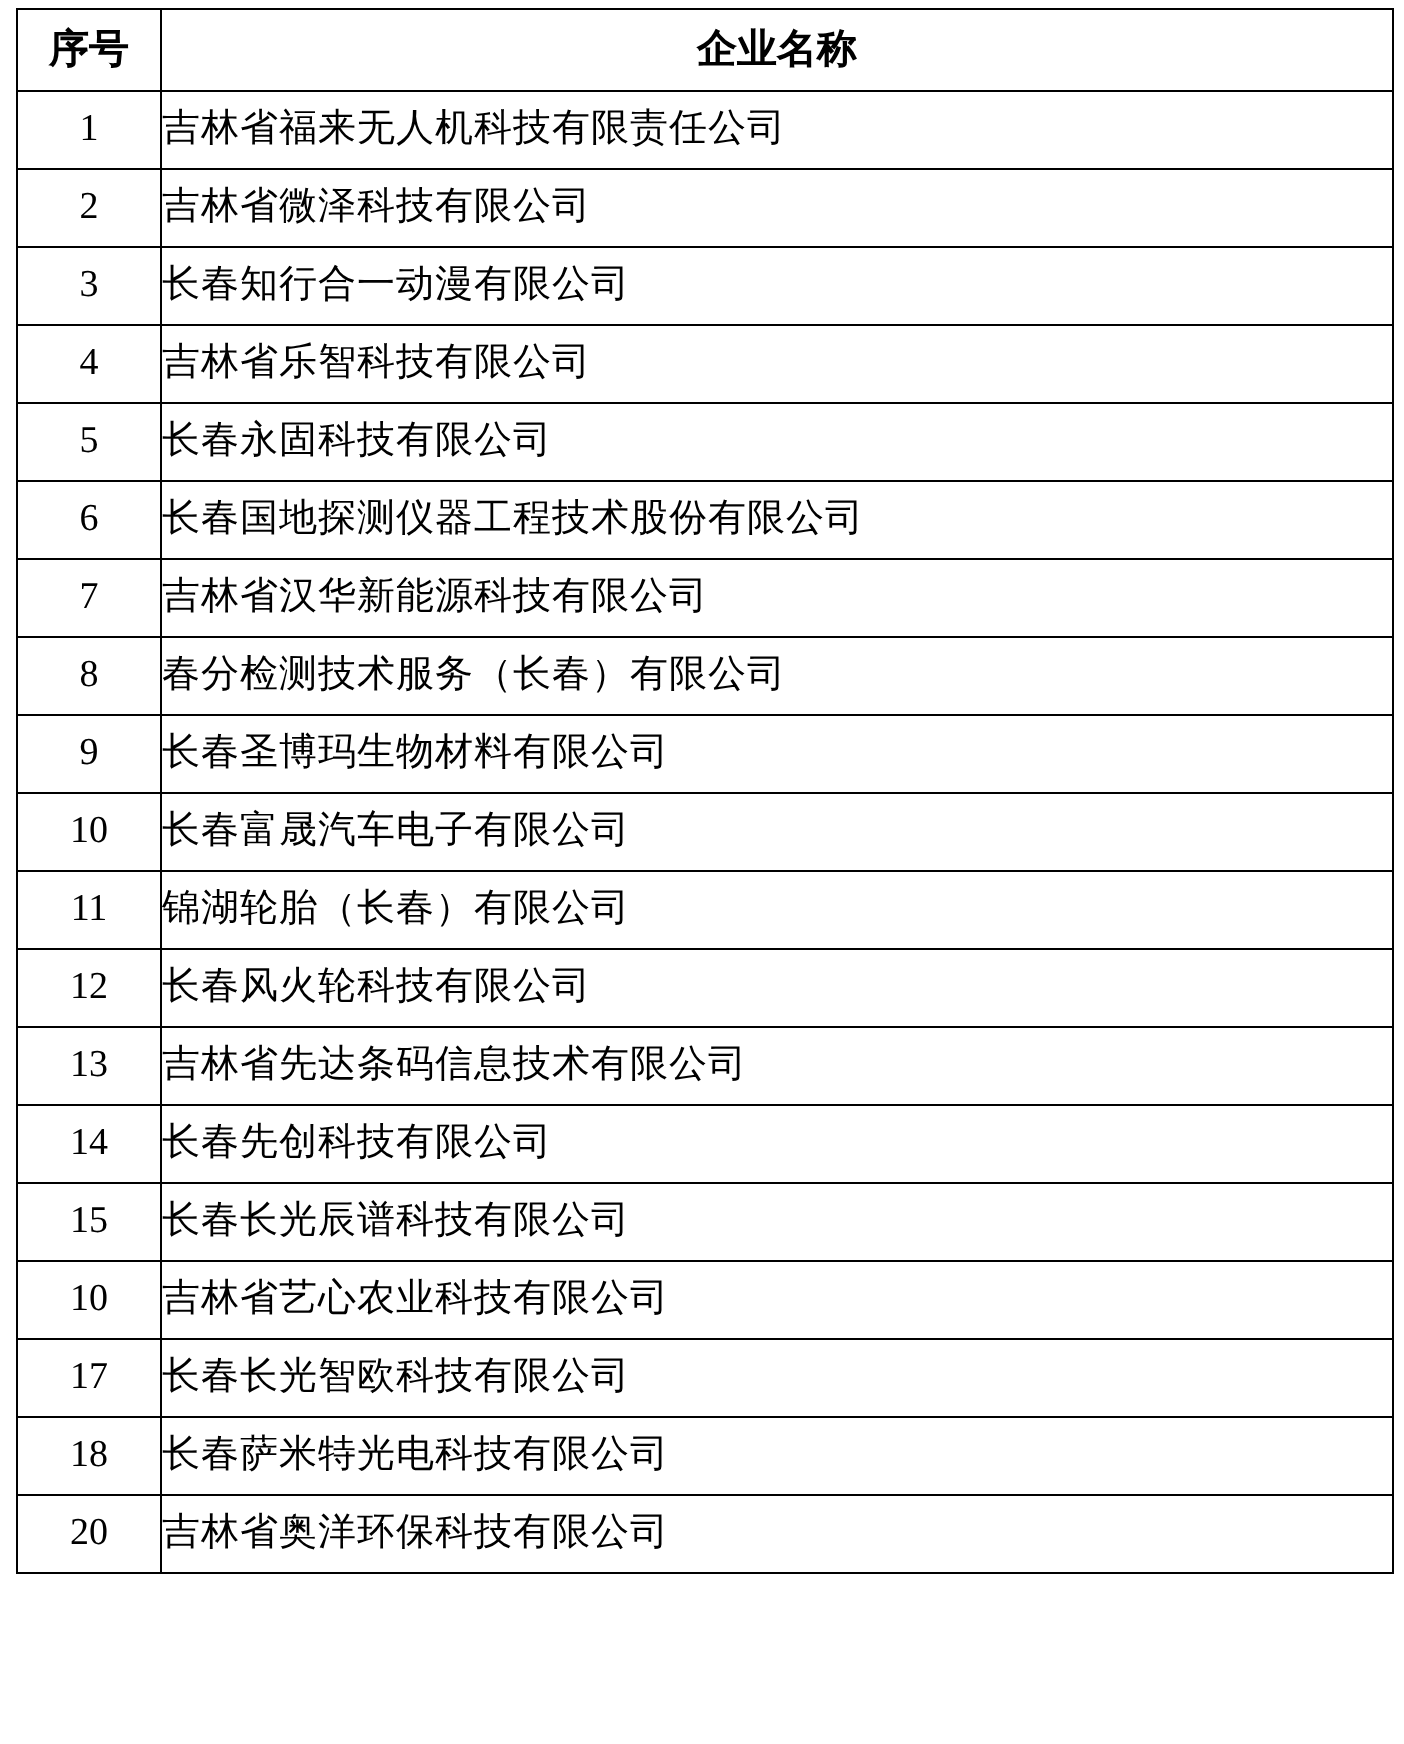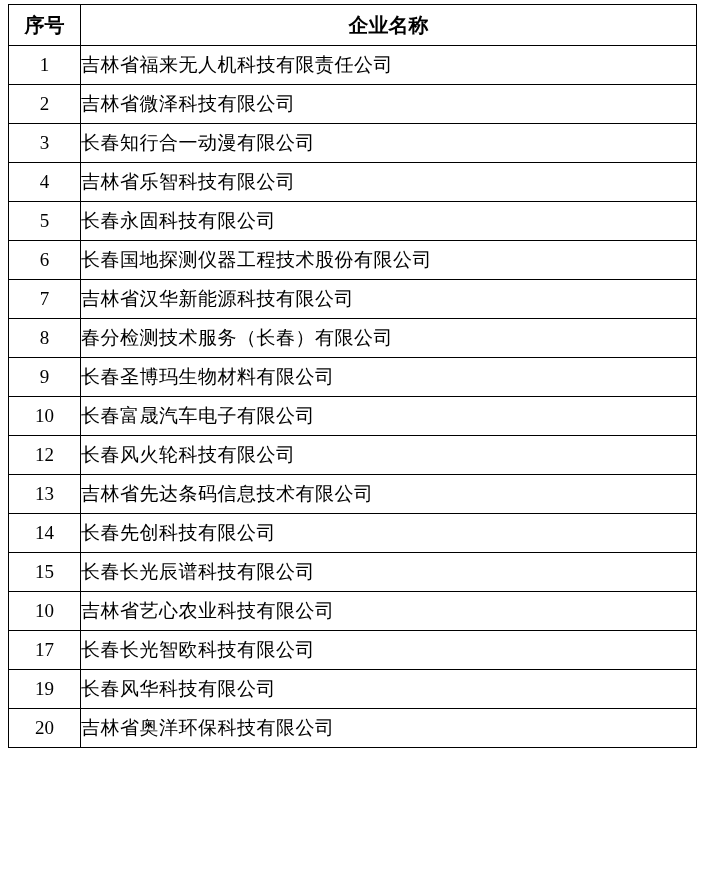--- a/index.html
+++ b/index.html
@@ -106,20 +106,24 @@
         </tr>
         <tr>
           <td class="cell-index">9</td>
           <td class="cell-name">长春圣博玛生物材料有限公司</td>
         </tr>
         <tr>
           <td class="cell-index">10</td>
           <td class="cell-name">长春富晟汽车电子有限公司</td>
         </tr>
         <tr>
+          <td class="cell-index">11</td>
+          <td class="cell-name">锦湖轮胎（长春）有限公司</td>
+        </tr>
+        <tr>
           <td class="cell-index">12</td>
           <td class="cell-name">长春风火轮科技有限公司</td>
         </tr>
         <tr>
           <td class="cell-index">13</td>
           <td class="cell-name">吉林省先达条码信息技术有限公司</td>
         </tr>
         <tr>
           <td class="cell-index">14</td>
           <td class="cell-name">长春先创科技有限公司</td>
@@ -130,22 +134,22 @@
         </tr>
         <tr>
           <td class="cell-index">10</td>
           <td class="cell-name">吉林省艺心农业科技有限公司</td>
         </tr>
         <tr>
           <td class="cell-index">17</td>
           <td class="cell-name">长春长光智欧科技有限公司</td>
         </tr>
         <tr>
-          <td class="cell-index">19</td>
-          <td class="cell-name">长春风华科技有限公司</td>
+          <td class="cell-index">18</td>
+          <td class="cell-name">长春萨米特光电科技有限公司</td>
         </tr>
         <tr>
           <td class="cell-index">20</td>
           <td class="cell-name">吉林省奥洋环保科技有限公司</td>
         </tr>
       </tbody>
   </table>
 </div>
 
 </body></html>

